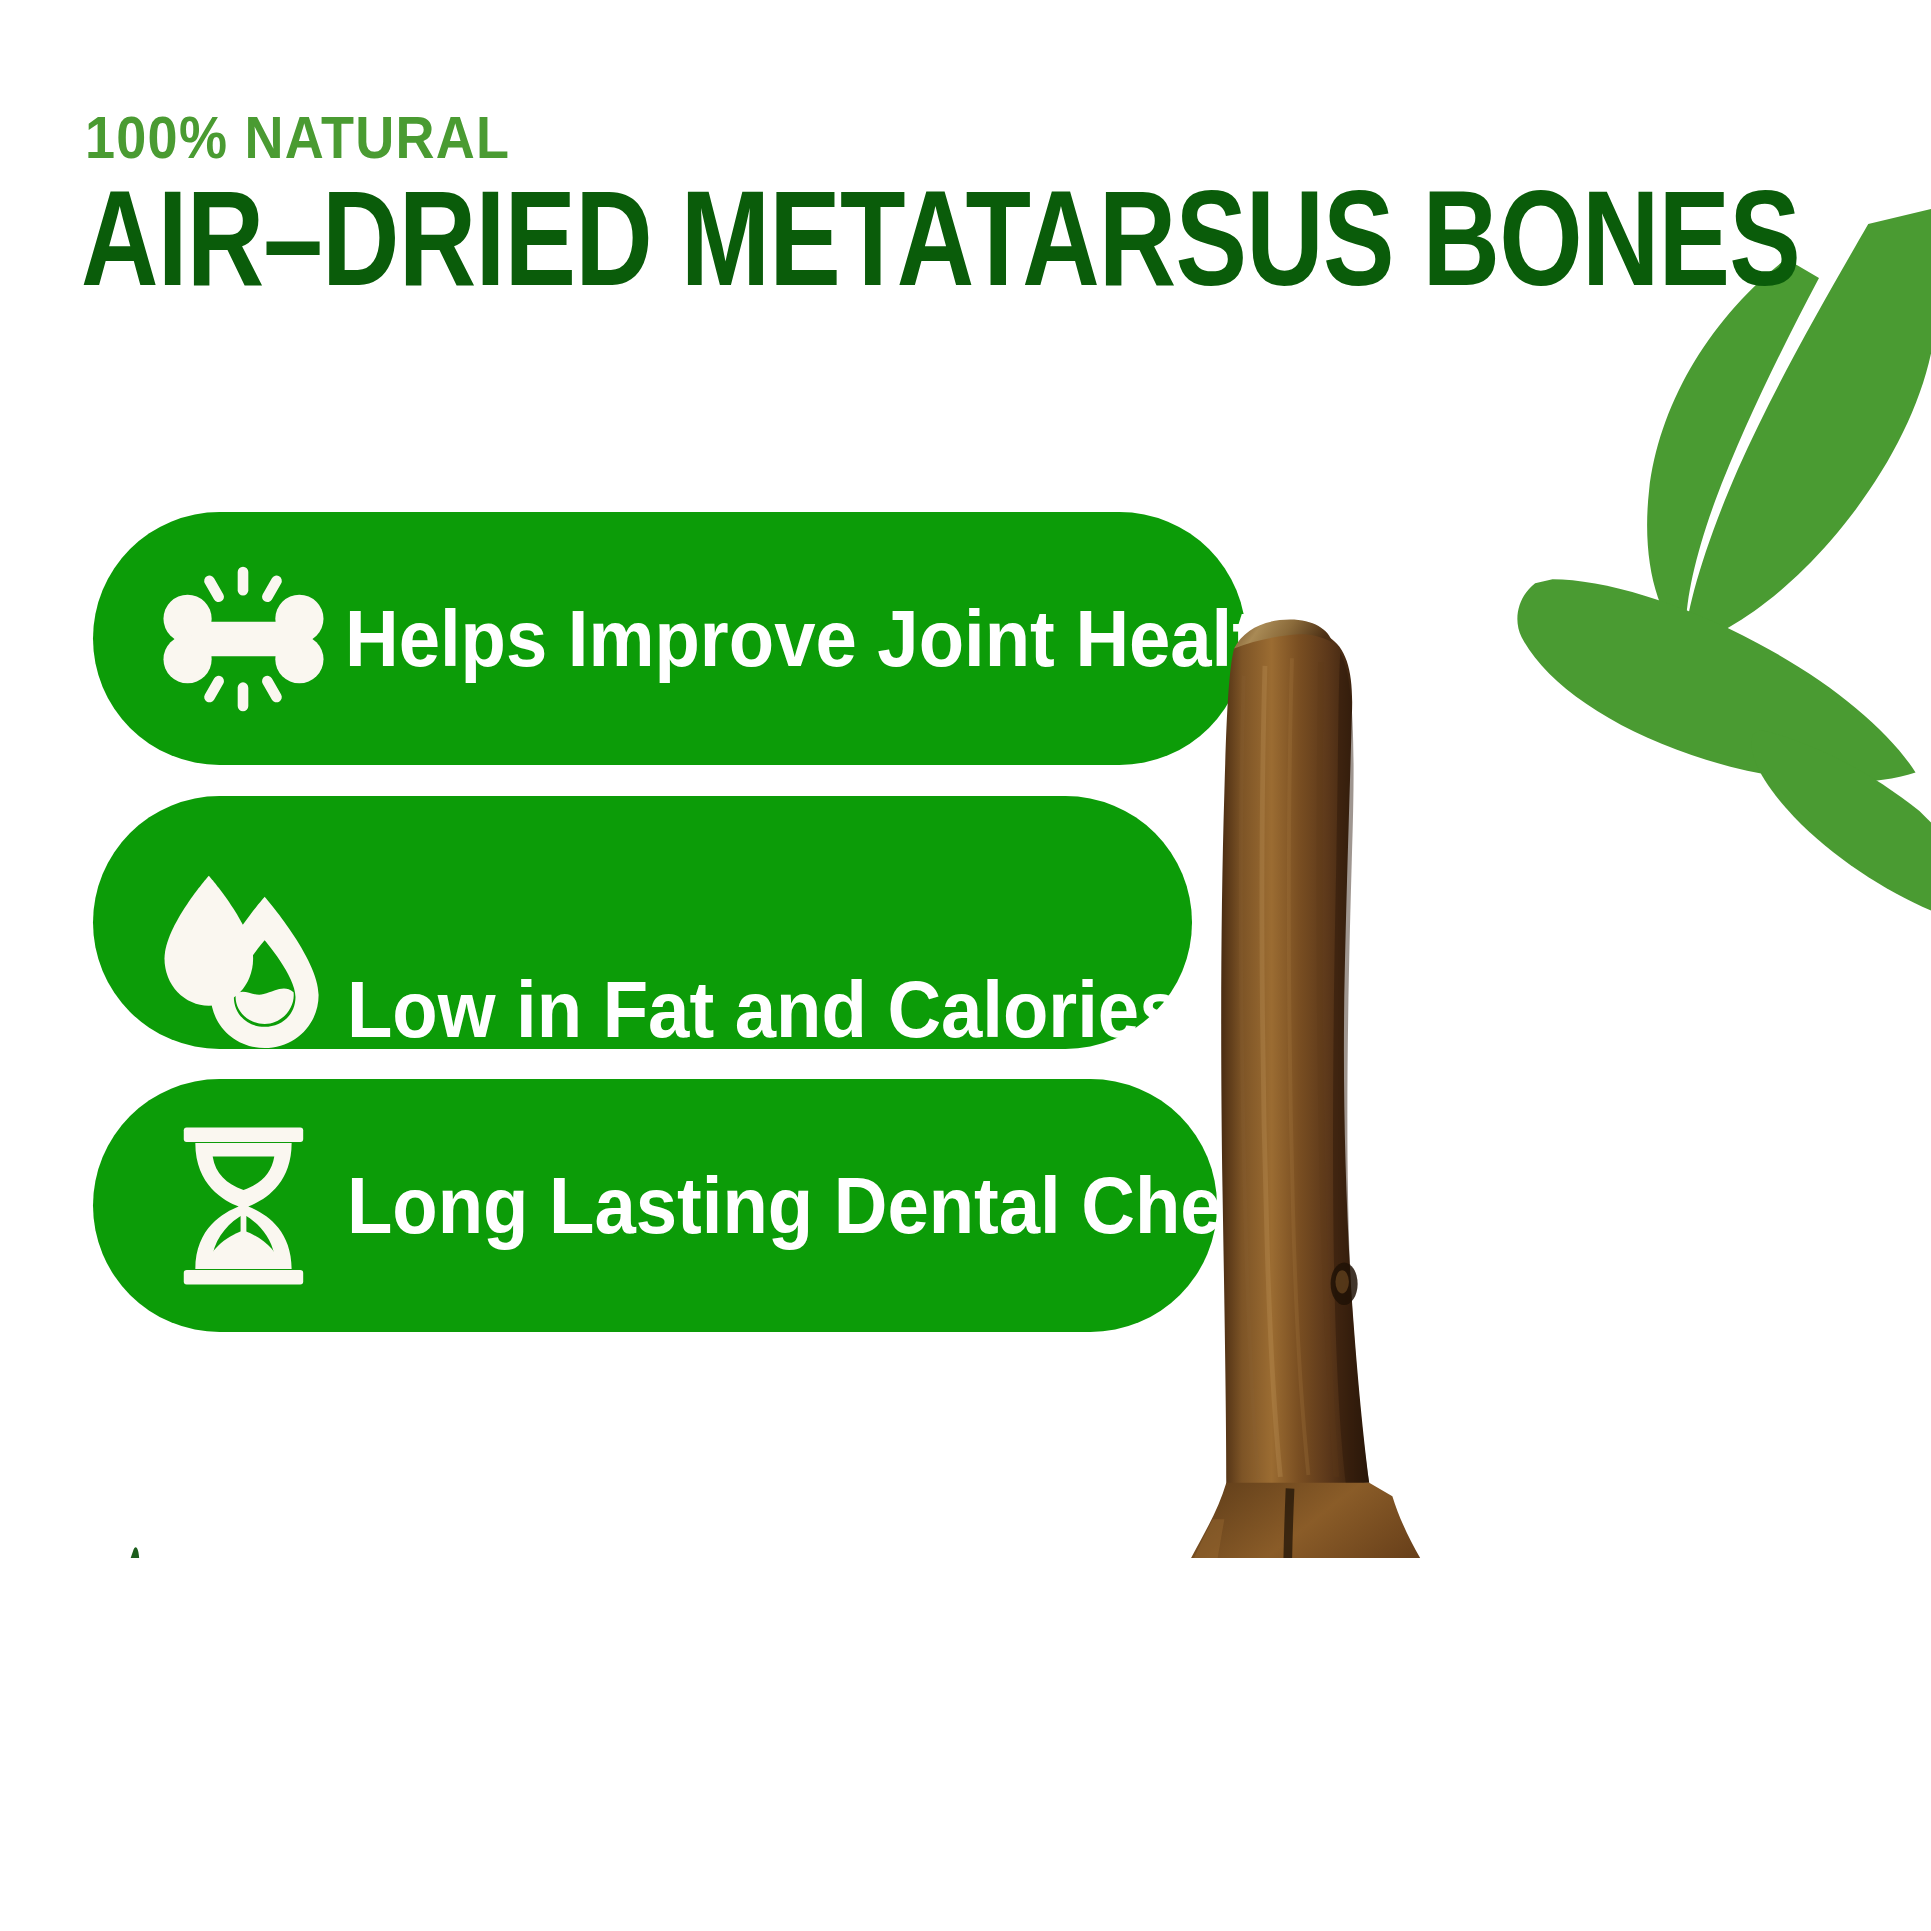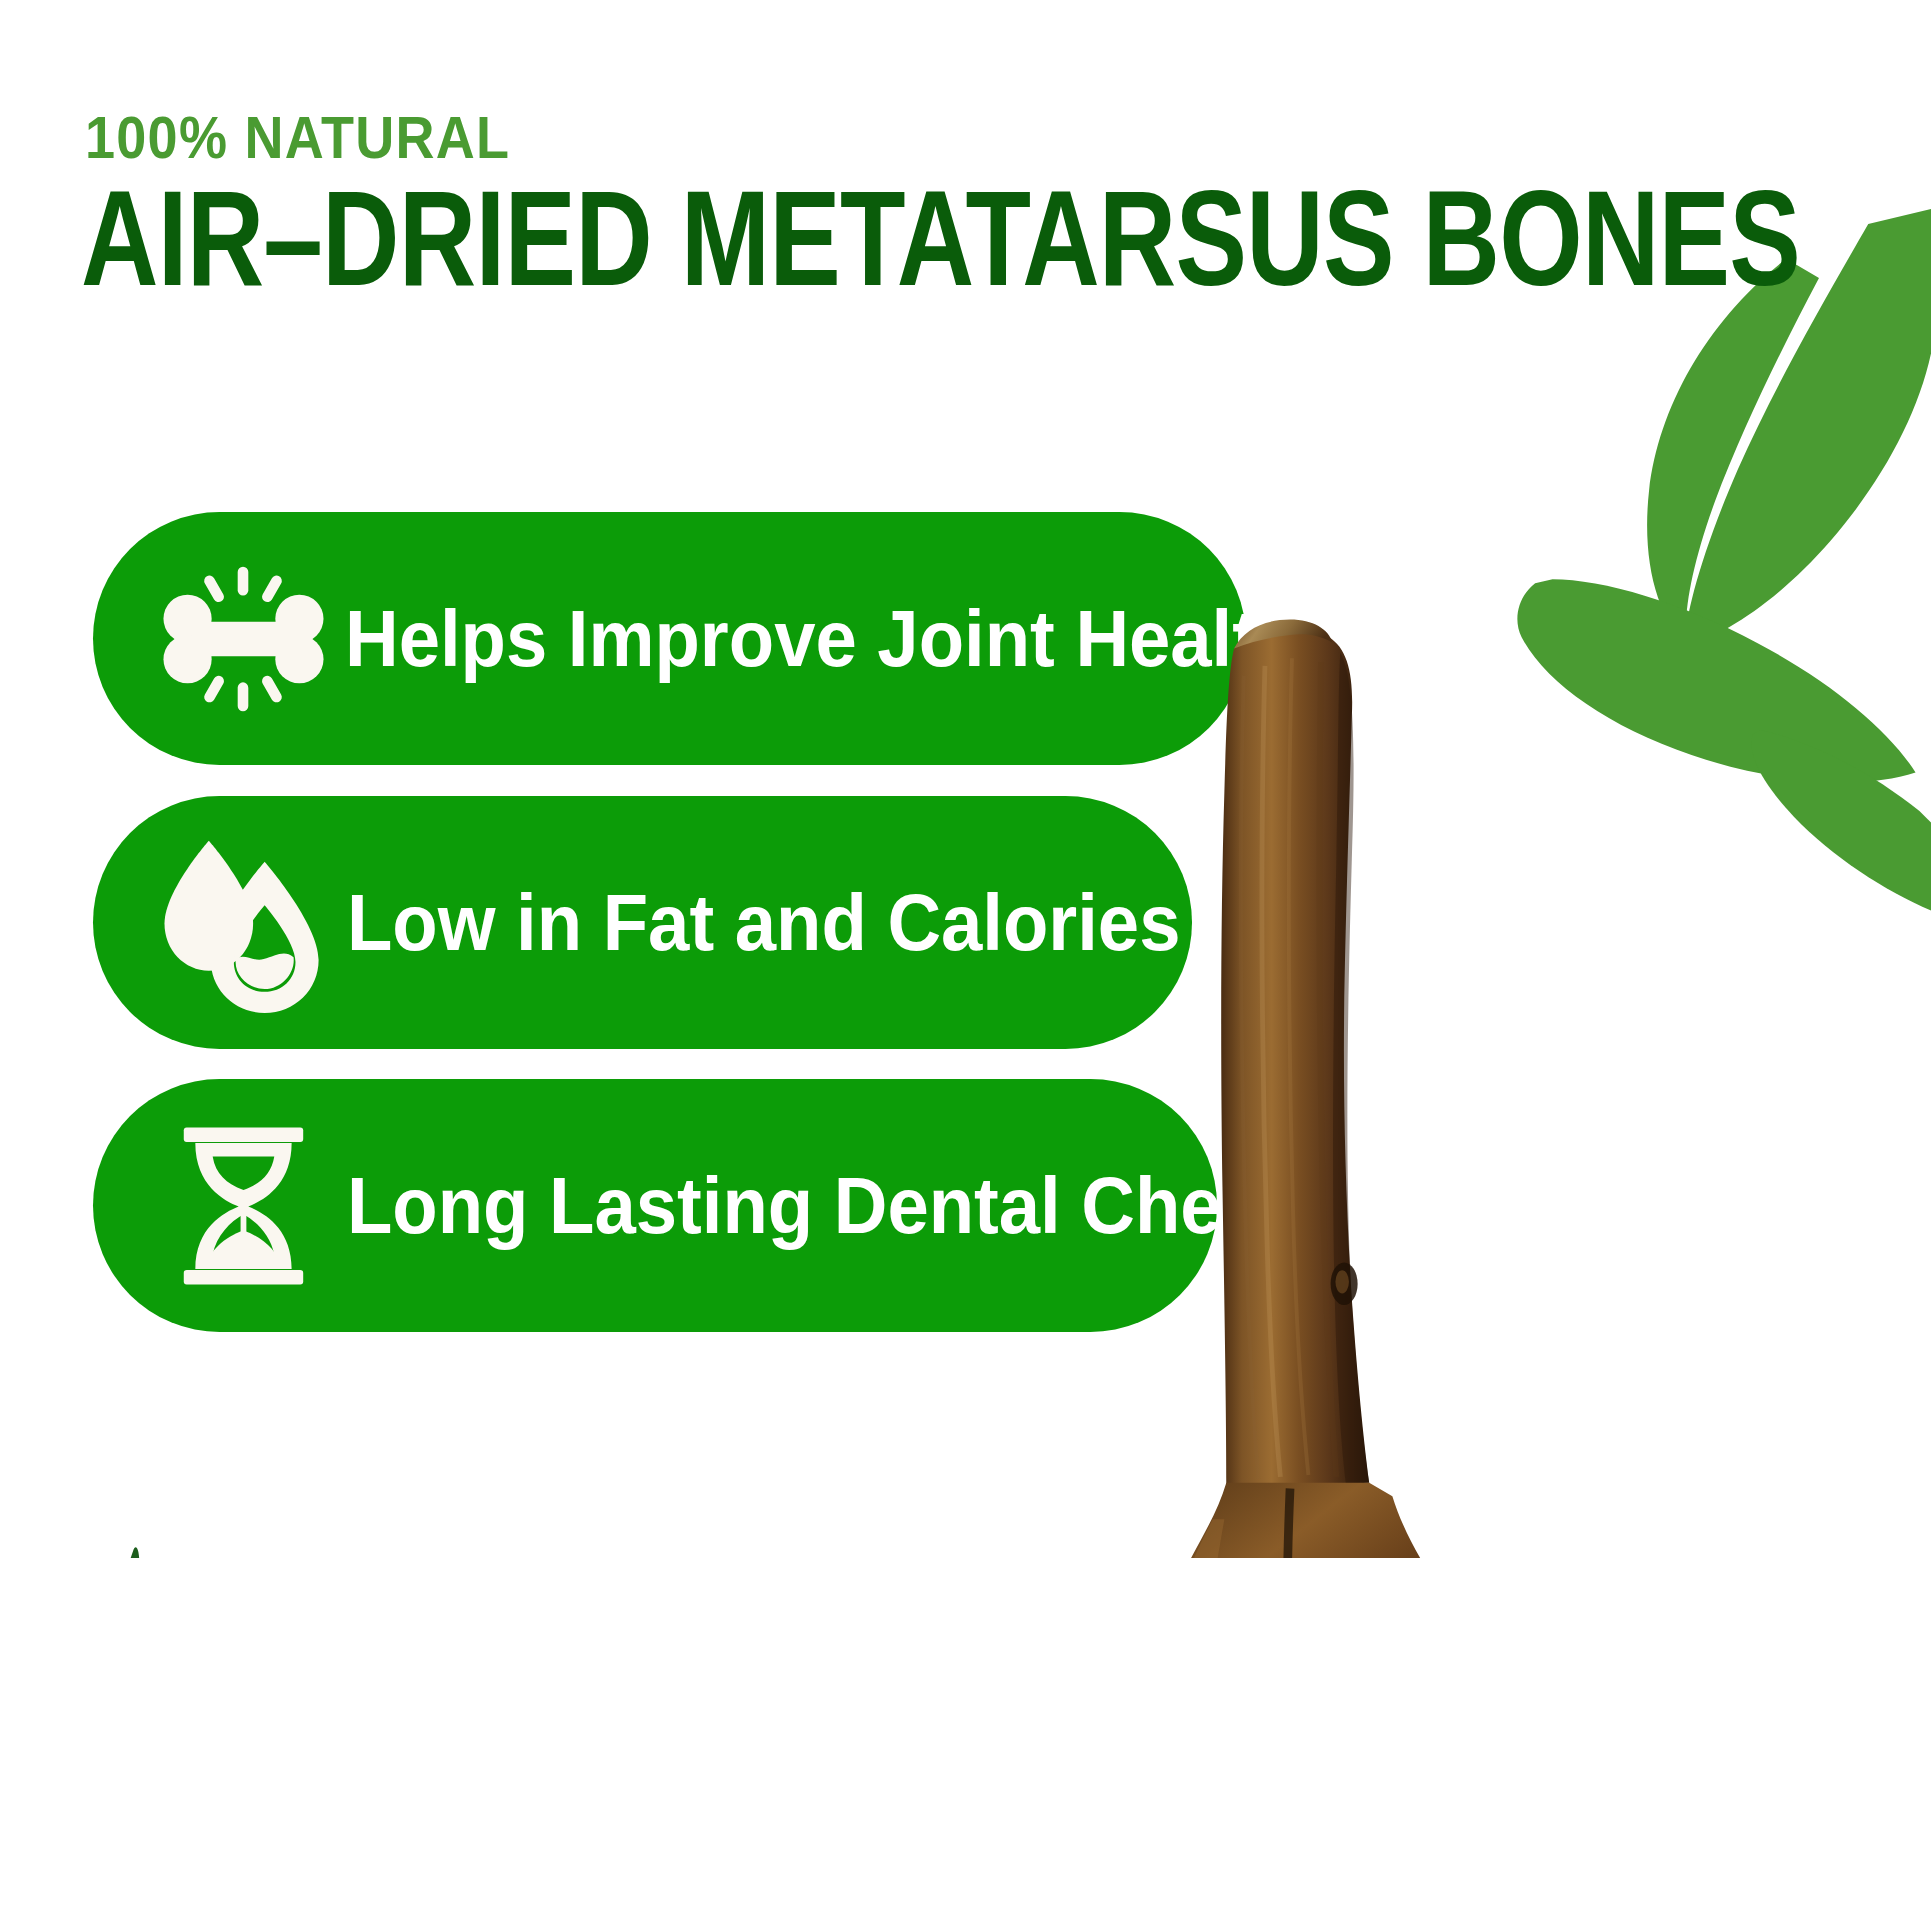--- a/index.html
+++ b/index.html
@@ -92,20 +92,21 @@
   }
   #pill-1 .icon-slot { width: 188px; height: 179px; }
   #pill-1 .pill-label { margin-left: 7.7px; }
 
   #pill-2 {
     left: 93px;
     top: 796px;
     width: 1099px;
     height: 253px;
     padding-left: 56px;
+    align-items: flex-end;
   }
   #pill-2 .icon-slot { width: 188px; height: 183px; }
   #pill-2 .pill-label { margin-left: 9.7px; }
 
   #pill-3 {
     left: 93px;
     top: 1079px;
     width: 1124px;
     height: 253px;
     padding-left: 56px;

